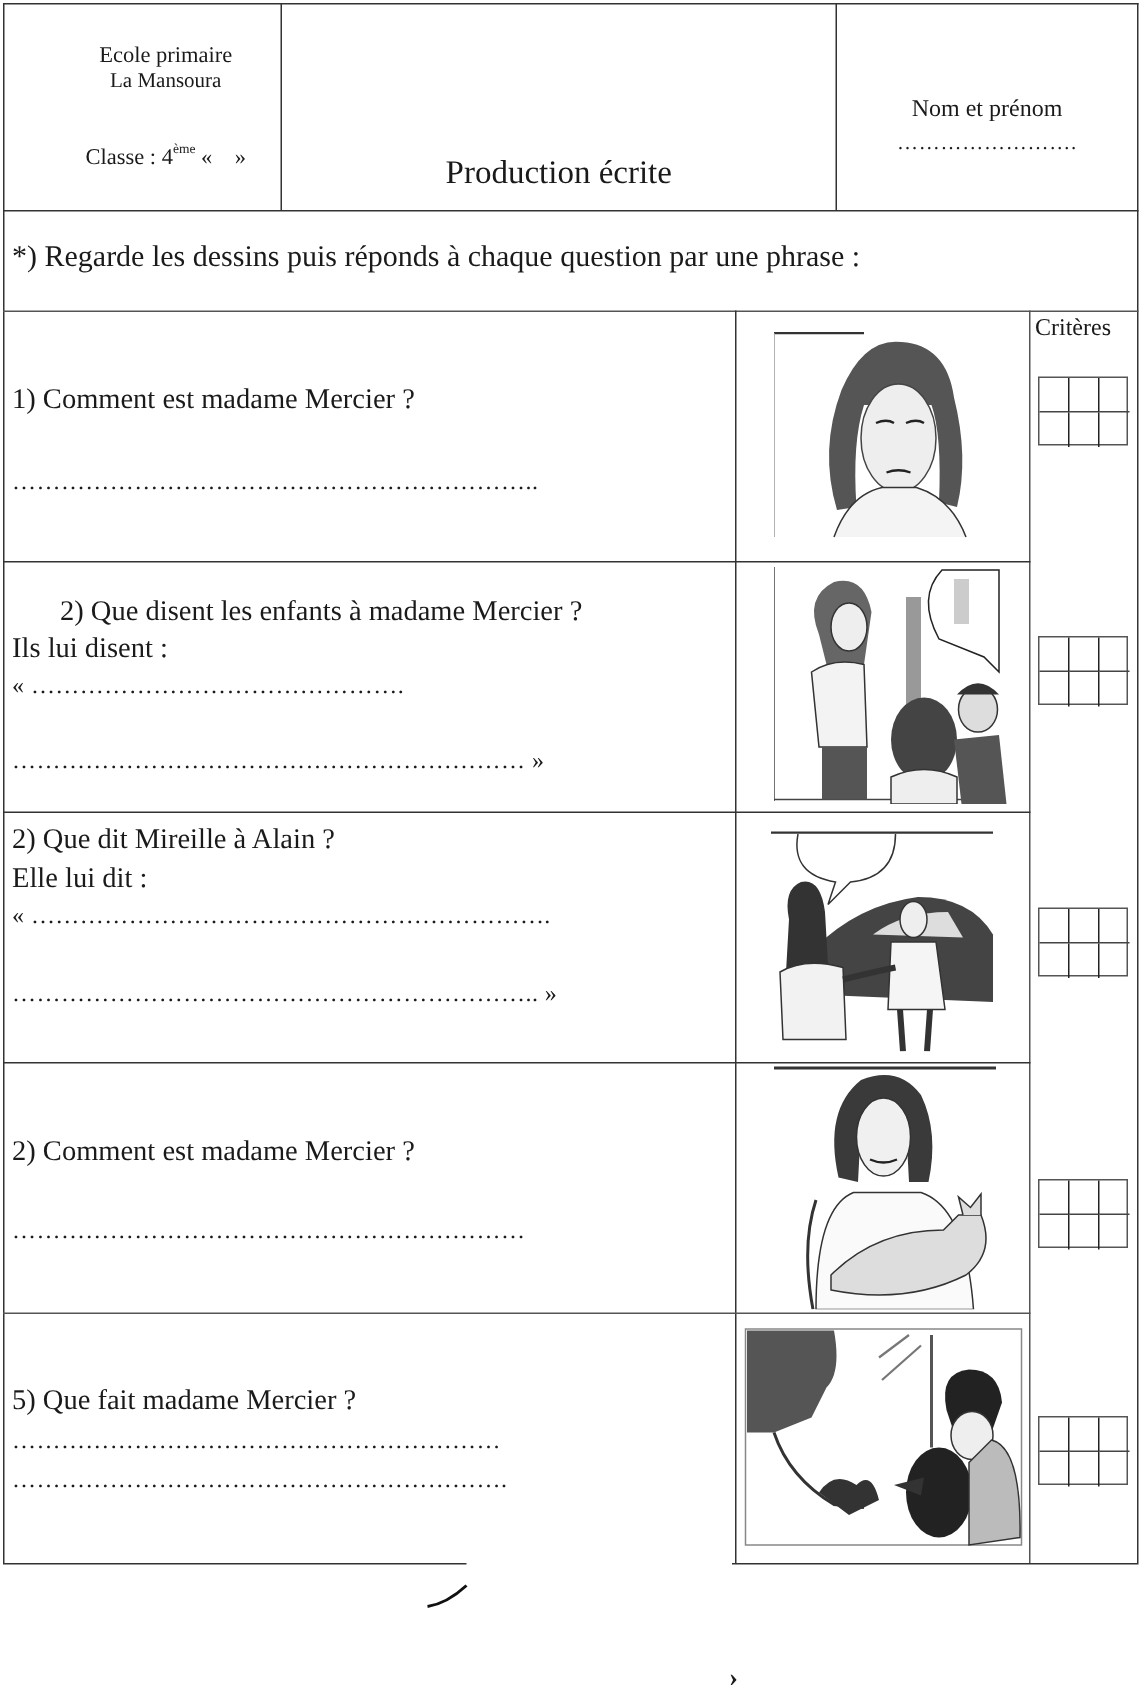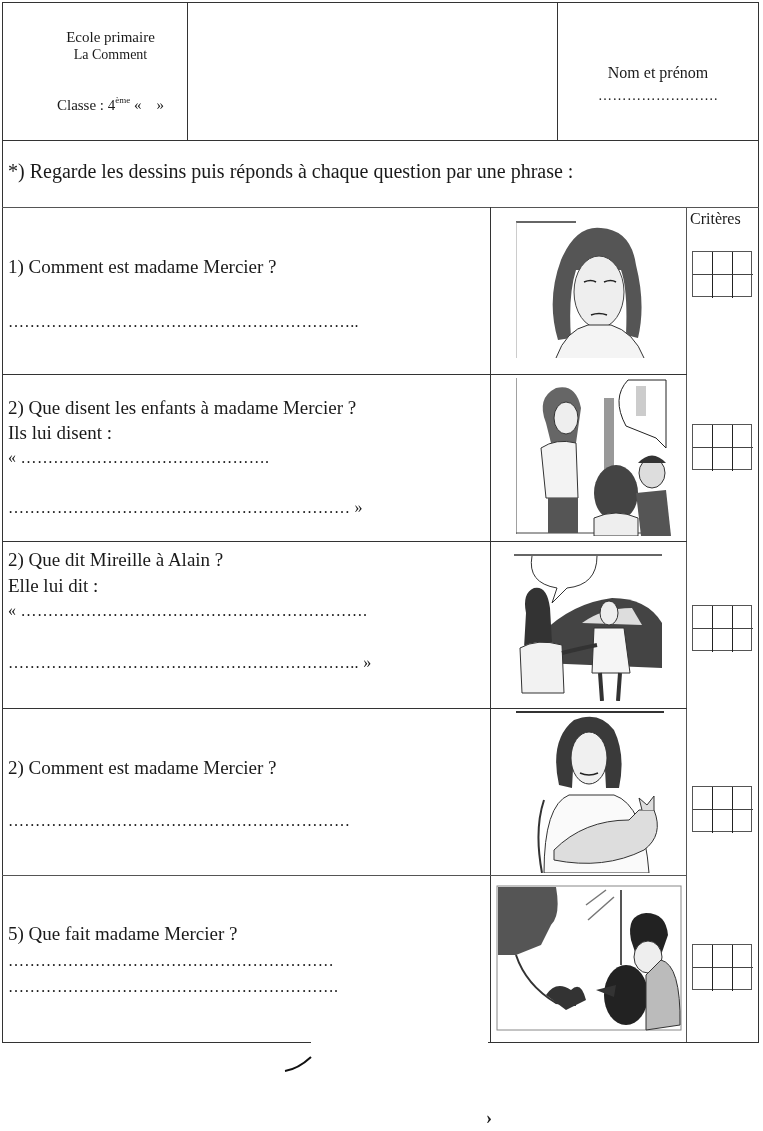--- a/index.html
+++ b/index.html
@@ -58,25 +58,26 @@
 <div class="line thin" style="left:686px;top:207px;width:1px;height:835px;"></div>
 <div class="line" style="left:2px;top:374px;width:685px;height:1px;"></div>
 <div class="line" style="left:2px;top:541px;width:685px;height:1px;"></div>
 <div class="line" style="left:2px;top:708px;width:685px;height:1px;"></div>
 <div class="line thin" style="left:2px;top:875px;width:685px;height:1px;"></div>
 <div class="line" style="left:2px;top:1042px;width:309px;height:1px;"></div>
 <div class="line" style="left:488px;top:1042px;width:271px;height:1px;"></div>
 
 <div class="abs hdr-left">
   <div class="school">Ecole primaire</div>
-  <div class="city">La Comment</div>
+  <div class="city">La Mansoura</div>
   <div class="class-line"><span>Classe : 4</span><sup>ème</sup><span style="white-space:pre;"> «    »</span></div>
 </div>
 
 <div class="abs hdr-center">
+  <div class="t3">Production écrite</div>
 </div>
 
 <div class="abs hdr-right">
   <div class="name-label">Nom et prénom</div>
   <div class="name-dots">…………………….</div>
 </div>
 
 <div class="abs instruction">*) Regarde les dessins puis réponds à chaque question par une phrase :</div>
 
 <div class="abs crit-title">Critères</div>
@@ -96,21 +97,21 @@
 </div>
 <div class="grid" style="left:692px;top:251px;">
   <span></span>
     <span></span>
     <span></span>
   <span></span>
     <span></span>
     <span></span>
 </div>
 
-<div class="q-text" style="top:396px;">2) Que disent les enfants à madame Mercier ?</div>
+<div class="q-text" style="top:396px;margin-left:32px;">2) Que disent les enfants à madame Mercier ?</div>
 <div class="q-text" style="top:421px;">Ils lui disent :</div>
 <div class="dots" style="top:449px;">« ……………………………………….</div>
 <div class="dots" style="top:499px;">……………………………………………………… »</div>
 <div class="pic" style="left:516px;top:378px;width:164px;height:158px;">
   <svg viewBox="0 0 164 158">
     <line x1="0" y1="0" x2="0" y2="156" stroke="#444" stroke-width="1"></line>
     <line x1="0" y1="155" x2="150" y2="155" stroke="#444" stroke-width="1"></line>
     <path d="M112 2 Q95 20 110 48 L140 60 L150 70 L150 2 Z" fill="#fff" stroke="#222"></path>
     <rect x="120" y="8" width="10" height="30" fill="#ccc"></rect>
     <path d="M30 45 Q20 20 40 10 Q60 5 65 30 L60 65 L35 65 Z" fill="#666"></path>

